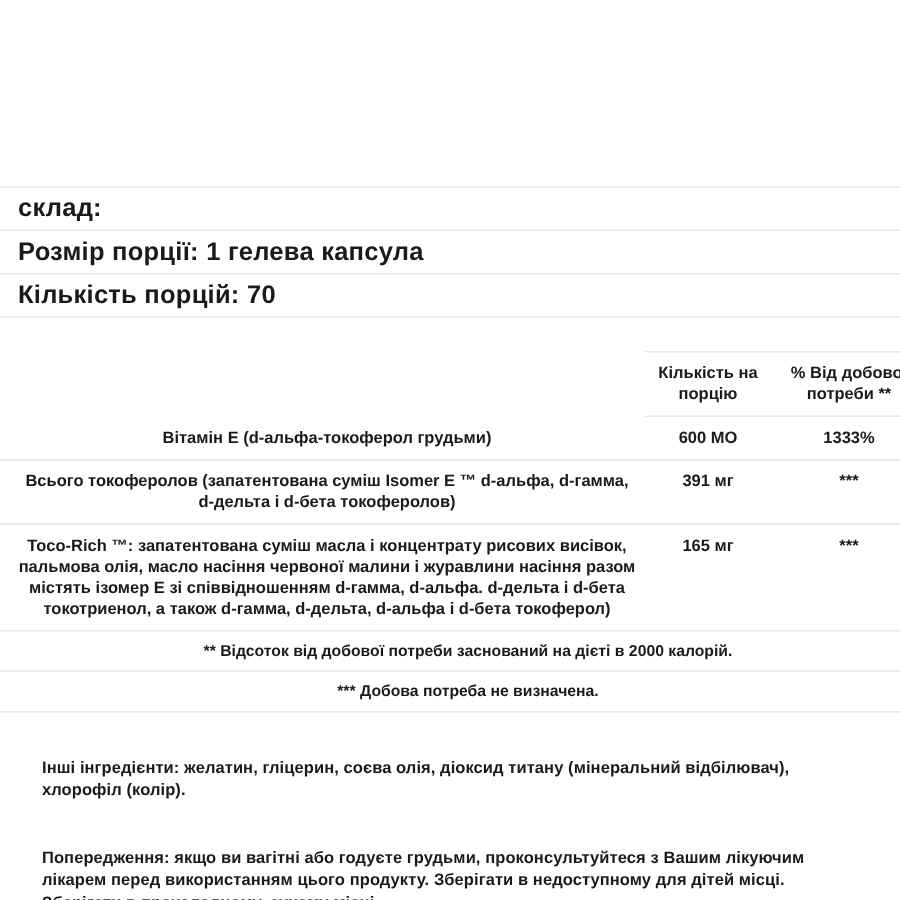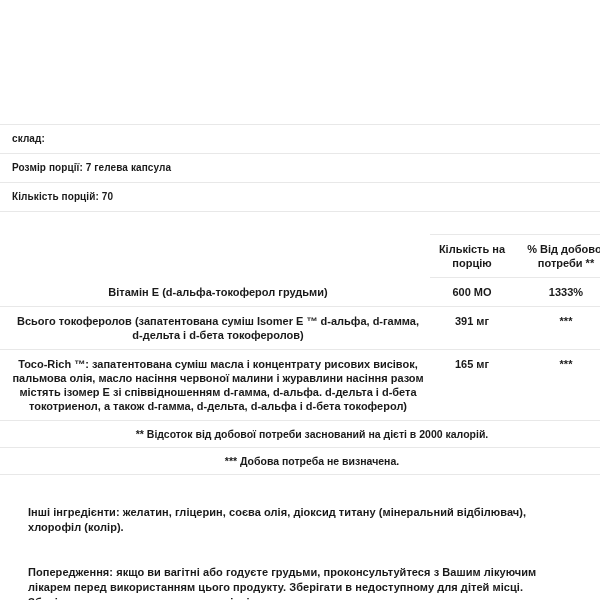--- a/index.html
+++ b/index.html
@@ -32,21 +32,21 @@
 
   .rule {
     height: 1px;
     background: #e8e8e8;
     width: 100%;
   }
 
   
   .info-row {
     padding: 7px 12px 7px 12px;
-    font-size: 10px;
+    font-size: 17px;
     font-weight: bold;
     line-height: 14px;
     letter-spacing: 0.01em;
   }
 
   
   .gap {
     height: 22px;
     background: #ffffff;
   }
@@ -108,21 +108,21 @@
 <body>
 
 <div class="page">
 
   <div class="top-spacer"></div>
   <div class="rule"></div>
 
   <div class="info-row">склад:</div>
   <div class="rule"></div>
 
-  <div class="info-row">Розмір порції: 7 гелева капсула</div>
+  <div class="info-row">Розмір порції: 1 гелева капсула</div>
   <div class="rule"></div>
 
   <div class="info-row">Кількість порцій: 70</div>
   <div class="rule"></div>
 
   <div class="gap"></div>
 
   <table class="nutri-table">
     <thead>
       <tr>

